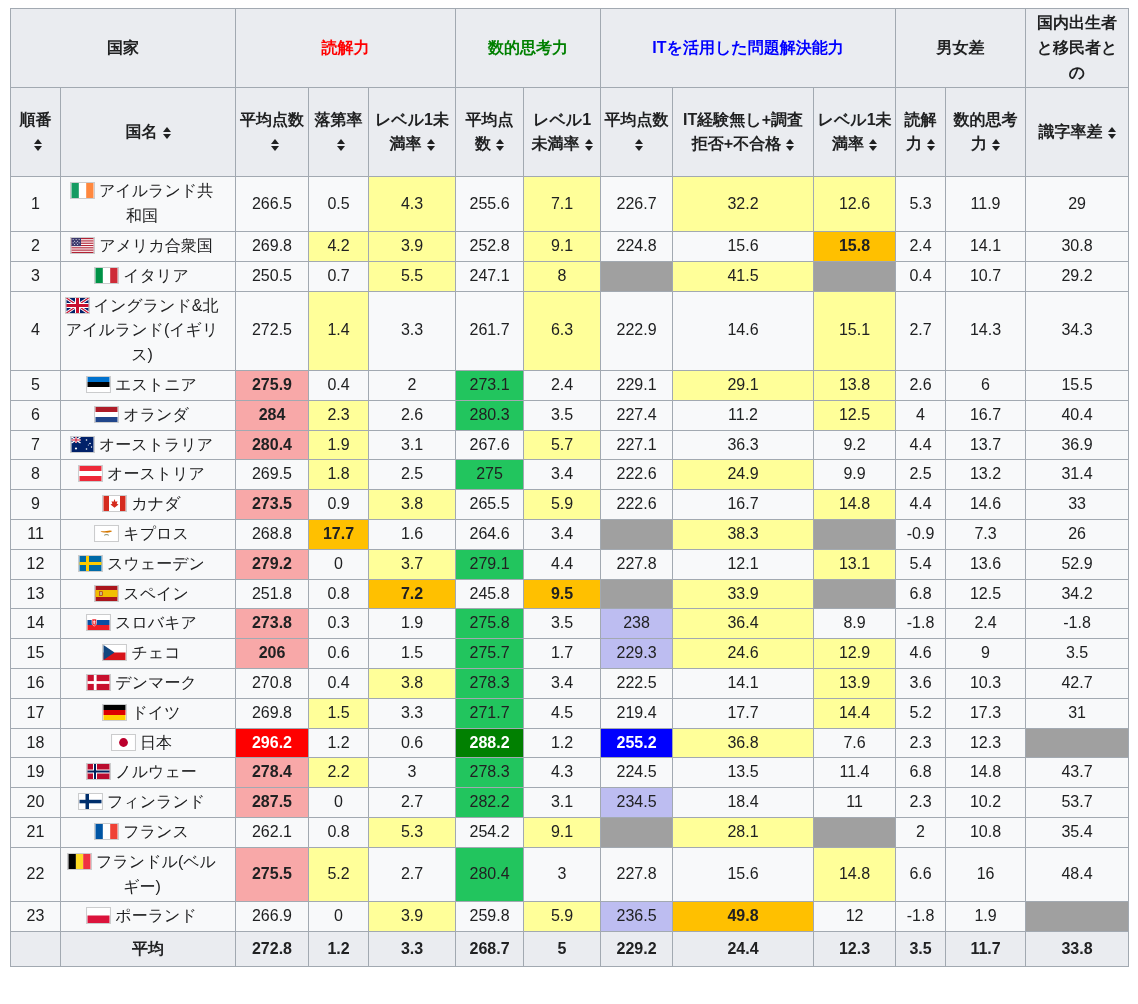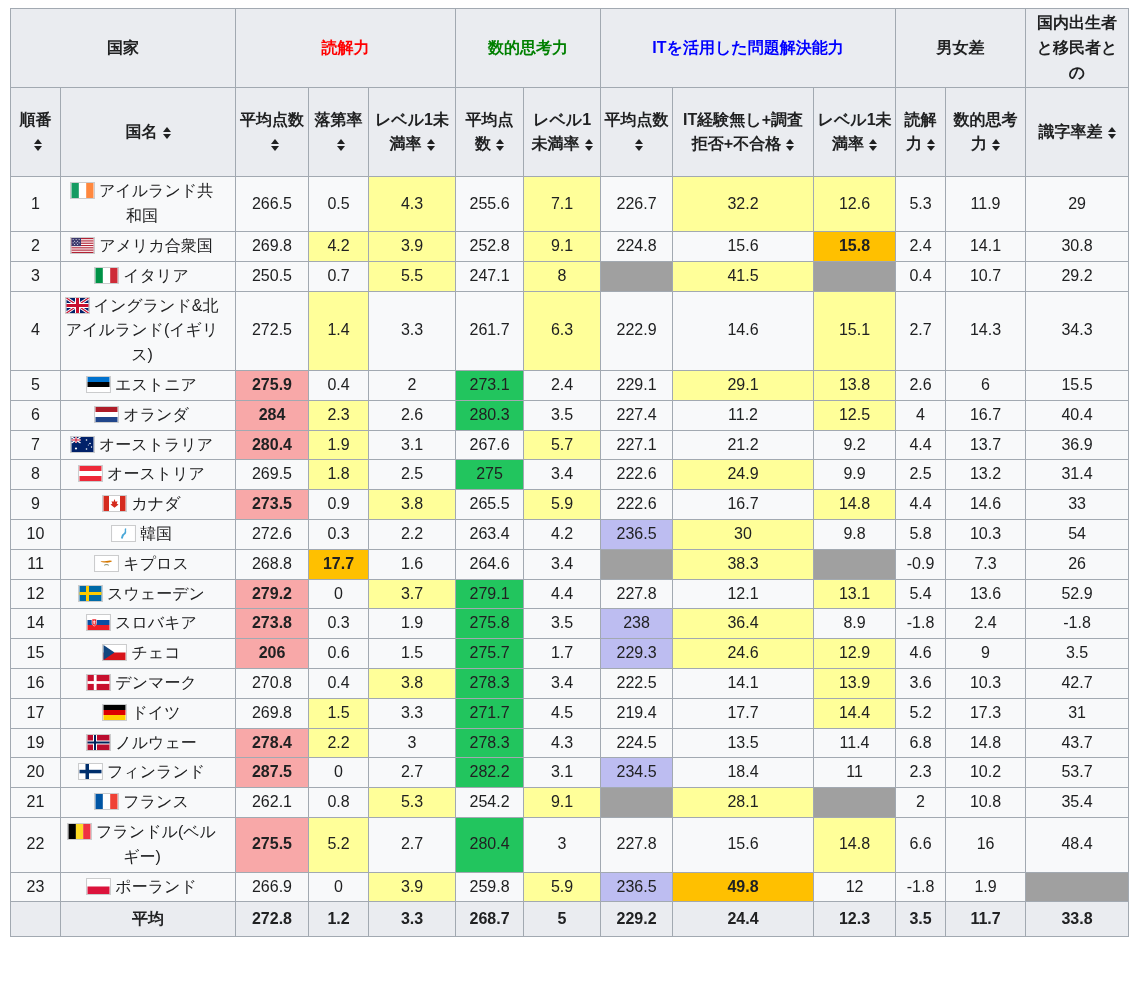--- a/index.html
+++ b/index.html
@@ -231,21 +231,21 @@
                   <circle cx="20" cy="10" r=".7"></circle>
                   <circle cx="16.8" cy="8" r=".5"></circle>
                 </g>
               </svg></span><span>オーストラリア</span></td>
           <td class="c-p">280.4</td>
           <td class="c-y">1.9</td>
           <td>3.1</td>
           <td>267.6</td>
           <td class="c-y">5.7</td>
           <td>227.1</td>
-          <td>21.2</td>
+          <td>36.3</td>
           <td>9.2</td>
           <td>4.4</td>
           <td>13.7</td>
           <td>36.9</td>
         </tr>
         <tr>
           <td>8</td>
           <td class="name-cell"><span class="flag"><svg xmlns="http://www.w3.org/2000/svg" viewBox="0 0 22 15">
                 <rect width="22" height="5" fill="#ed2939"></rect>
                 <rect y="5" width="22" height="5" fill="#fff"></rect>
@@ -277,38 +277,20 @@
           <td>265.5</td>
           <td class="c-y">5.9</td>
           <td>222.6</td>
           <td>16.7</td>
           <td class="c-y">14.8</td>
           <td>4.4</td>
           <td>14.6</td>
           <td>33</td>
         </tr>
         <tr>
-          <td>10</td>
-          <td class="name-cell"><span class="flag"><svg xmlns="http://www.w3.org/2000/svg" viewBox="0 0 22 15">
-                <rect width="22" height="15" fill="#fff"></rect>
-                <path d="M12.6,2.3 C11.6,3.8 12.9,4.9 11.9,6.4 C11.1,7.7 9.6,7.9 9.2,9.4 L8.4,12.2 L10.2,12.7 L11.1,9.9 C11.6,8.7 13.1,8.4 13.6,6.9 C14.1,5.4 13.1,4.1 13.9,2.7 Z" fill="#4aa8d8"></path>
-              </svg></span><span>韓国</span></td>
-          <td>272.6</td>
-          <td>0.3</td>
-          <td>2.2</td>
-          <td>263.4</td>
-          <td>4.2</td>
-          <td class="c-l">236.5</td>
-          <td class="c-y">30</td>
-          <td>9.8</td>
-          <td>5.8</td>
-          <td>10.3</td>
-          <td>54</td>
-        </tr>
-        <tr>
           <td>11</td>
           <td class="name-cell"><span class="flag"><svg xmlns="http://www.w3.org/2000/svg" viewBox="0 0 22 15">
                 <rect width="22" height="15" fill="#fff"></rect>
                 <path d="M5,5.6 C7,4.6 9,5.6 11,5.1 C13,4.6 15.2,4.1 16.7,5.1 C15.2,6.6 12,6.9 10,6.6 C8,6.4 6,6.6 5,5.6 Z" fill="#d57800"></path>
                 <path d="M8.8,9.2 C10,8.4 12,8.4 13.2,9.2" stroke="#4e5b31" fill="none" stroke-width=".8"></path>
               </svg></span><span>キプロス</span></td>
           <td>268.8</td>
           <td class="c-o">17.7</td>
           <td>1.6</td>
           <td>264.6</td>
@@ -331,20 +313,39 @@
           <td>0</td>
           <td class="c-y">3.7</td>
           <td class="c-g">279.1</td>
           <td>4.4</td>
           <td>227.8</td>
           <td>12.1</td>
           <td class="c-y">13.1</td>
           <td>5.4</td>
           <td>13.6</td>
           <td>52.9</td>
+        </tr>
+        <tr>
+          <td>13</td>
+          <td class="name-cell"><span class="flag"><svg xmlns="http://www.w3.org/2000/svg" viewBox="0 0 22 15">
+                <rect width="22" height="15" fill="#aa151b"></rect>
+                <rect y="4" width="22" height="7" fill="#f1bf00"></rect>
+                <rect x="4" y="5.7" width="2.8" height="3.6" fill="#c7b37f" stroke="#aa151b" stroke-width=".6"></rect>
+              </svg></span><span>スペイン</span></td>
+          <td>251.8</td>
+          <td>0.8</td>
+          <td class="c-o">7.2</td>
+          <td>245.8</td>
+          <td class="c-o">9.5</td>
+          <td class="c-x"></td>
+          <td class="c-y">33.9</td>
+          <td class="c-x"></td>
+          <td>6.8</td>
+          <td>12.5</td>
+          <td>34.2</td>
         </tr>
         <tr>
           <td>14</td>
           <td class="name-cell"><span class="flag"><svg xmlns="http://www.w3.org/2000/svg" viewBox="0 0 22 15">
                 <rect width="22" height="5" fill="#fff"></rect>
                 <rect y="5" width="22" height="5" fill="#0b4ea2"></rect>
                 <rect y="10" width="22" height="5" fill="#ee1c25"></rect>
                 <path d="M4.5,4 H9 V8.2 C9,10.2 6.75,11 6.75,11 S4.5,10.2 4.5,8.2 Z" fill="#ee1c25" stroke="#fff" stroke-width=".6"></path>
                 <path d="M6.75,5.2 V9.5 M5.4,6.7 H8.1 M5.6,8 H7.9" stroke="#fff" stroke-width=".7"></path>
               </svg></span><span>スロバキア</span></td>
@@ -411,20 +412,38 @@
           <td class="c-g">271.7</td>
           <td>4.5</td>
           <td>219.4</td>
           <td>17.7</td>
           <td class="c-y">14.4</td>
           <td>5.2</td>
           <td>17.3</td>
           <td>31</td>
         </tr>
         <tr>
+          <td>18</td>
+          <td class="name-cell"><span class="flag"><svg xmlns="http://www.w3.org/2000/svg" viewBox="0 0 22 15">
+                <rect width="22" height="15" fill="#fff"></rect>
+                <circle cx="11" cy="7.5" r="4.4" fill="#bc002d"></circle>
+              </svg></span><span>日本</span></td>
+          <td class="c-R">296.2</td>
+          <td>1.2</td>
+          <td>0.6</td>
+          <td class="c-G">288.2</td>
+          <td>1.2</td>
+          <td class="c-B">255.2</td>
+          <td class="c-y">36.8</td>
+          <td>7.6</td>
+          <td>2.3</td>
+          <td>12.3</td>
+          <td class="c-x"></td>
+        </tr>
+        <tr>
           <td>19</td>
           <td class="name-cell"><span class="flag"><svg xmlns="http://www.w3.org/2000/svg" viewBox="0 0 22 15">
                 <rect width="22" height="15" fill="#ba0c2f"></rect>
                 <rect x="5.5" width="4" height="15" fill="#fff"></rect>
                 <rect y="5.5" width="22" height="4" fill="#fff"></rect>
                 <rect x="6.5" width="2" height="15" fill="#00205b"></rect>
                 <rect y="6.5" width="22" height="2" fill="#00205b"></rect>
               </svg></span><span>ノルウェー</span></td>
           <td class="c-p">278.4</td>
           <td class="c-y">2.2</td>

